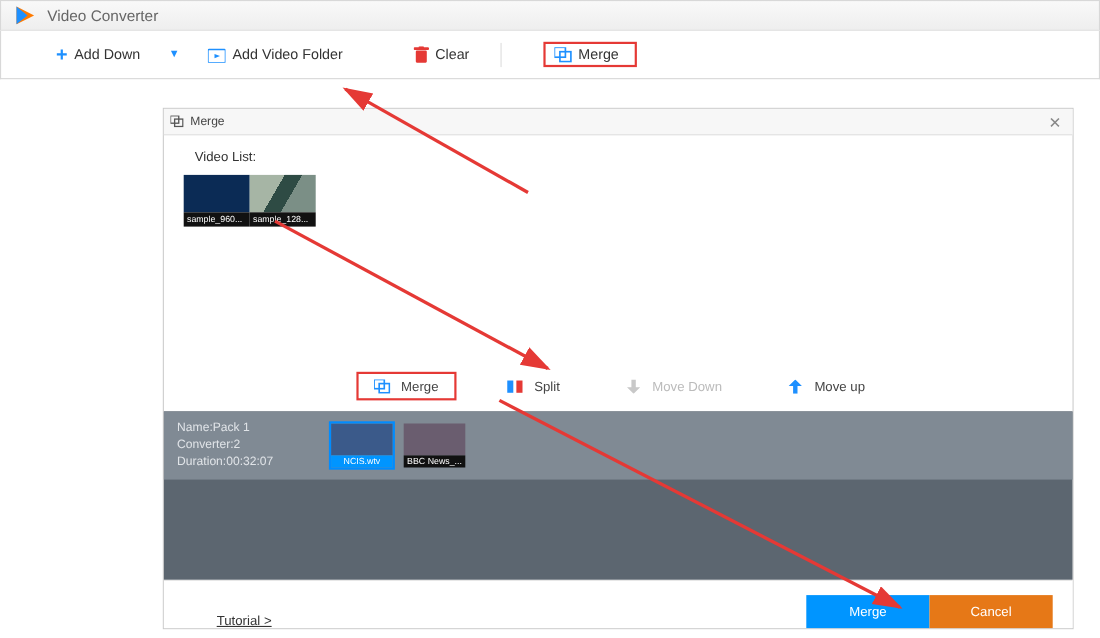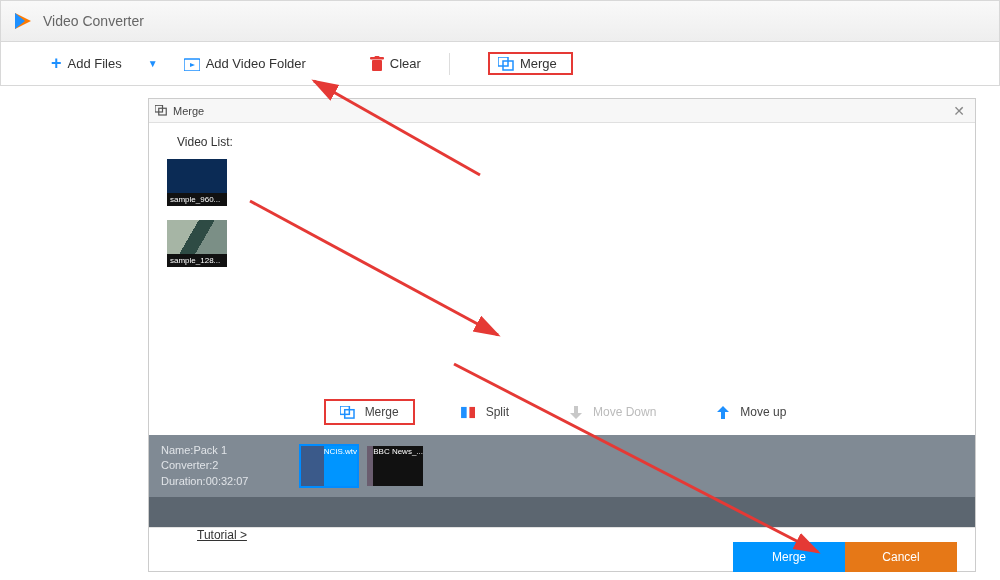--- a/index.html
+++ b/index.html
@@ -1,59 +1,59 @@
 <!DOCTYPE html>
 <html><head>
   <meta charset="utf-8">
   <style>
     * { margin: 0; padding: 0; box-sizing: border-box; }
     body { font-family: Arial, sans-serif; font-size: 12px; color: #333; background: #fff; width: 1000px; height: 580px; position: relative; overflow: hidden; }
     
     
-    .title-bar { display: flex; align-items: center; height: 42px; background: linear-gradient(#f9f9f9, #eeeeee); border: 1px solid #d8d8d8; padding-left: 10px; text-align: right; }
+    .title-bar { display: flex; align-items: center; height: 28px; background: linear-gradient(#f9f9f9, #eeeeee); border: 1px solid #d8d8d8; padding-left: 10px; text-align: right; }
     .logo { width: 24px; height: 24px; margin-right: 8px; }
     .app-title { color: #666; font-size: 14px; }
     
     
     .toolbar { display: flex; align-items: center; height: 44px; background: #fff; border-left: 1px solid #d8d8d8; border-right: 1px solid #d8d8d8; border-bottom: 1px solid #d8d8d8; padding-left: 40px; gap: 8px; }
     .toolbar-item { display: flex; align-items: center; padding: 6px 10px; cursor: pointer; color: #333; font-size: 13px; gap: 6px; }
     .toolbar-dropdown { color: #1E90FF; font-size: 10px; padding: 0 8px; }
     .toolbar-sep { width: 1px; height: 22px; background: #ddd; margin: 0 10px; }
     .toolbar-highlight { border: 2px solid #e53935; padding: 2px 14px 2px 8px; margin-left: 20px; }
     .plus-icon { color: #1E90FF; font-size: 18px; font-weight: bold; }
     
     
     .merge-dialog { position: absolute; left: 148px; top: 98px; width: 828px; height: 474px; border: 1px solid #ccc; background: #fff; display: flex; flex-direction: column; }
     .dialog-titlebar { height: 24px; background: #f7f7f7; border-bottom: 1px solid #e0e0e0; display: flex; align-items: center; padding: 0 6px; font-size: 11px; color: #444; }
     .dialog-titlebar .close { margin-left: auto; color: #888; cursor: pointer; font-size: 14px; padding: 0 4px; }
     
     .dialog-body { flex: 1; display: flex; flex-direction: column; position: relative; }
     .video-list-label { padding: 12px 28px 6px; font-size: 12px; }
-    .video-list { display: flex; gap: 14px; padding: 4px 18px; flex-direction: column; }
+    .video-list { display: flex; gap: 0; padding: 4px 18px; }
     .thumb { width: 60px; display: flex; flex-direction: column; }
     .thumb-img { width: 60px; height: 34px; background: #0b2b55; }
     .thumb-img.t2 { background: linear-gradient(120deg,#a6b5a5 40%,#2e4b44 40%,#2e4b44 60%,#7b8f86 60%); }
     .thumb-label { background: #111; color: #fff; font-size: 8px; padding: 2px 3px; white-space: nowrap; overflow: hidden; text-overflow: ellipsis; }
     
     .middle-actions { display: flex; justify-content: center; gap: 32px; padding: 8px 0 10px; margin-top: 120px; }
     .mid-btn { display: flex; align-items: center; gap: 10px; font-size: 12px; color: #444; padding: 4px 14px; cursor: pointer; }
     .mid-btn.disabled { color: #bbb; cursor: default; }
     .mid-highlight { border: 2px solid #e53935; }
     
     .pack-area { background: #5c6670; flex: 1; }
     .pack-row { background: #808a94; display: flex; align-items: center; padding: 8px 12px; gap: 10px; }
     .pack-meta { color: #e0e4e8; font-size: 11px; line-height: 1.4; min-width: 130px; }
-    .pack-thumb { width: 56px; height: 40px; display: flex; flex-direction: row; }
+    .pack-thumb { width: 56px; height: 40px; display: flex; flex-direction: column; }
     .pack-thumb.sel { outline: 2px solid #008cff; }
     .pack-thumb-img { flex: 1; background: #3b5a8a; }
     .pack-thumb-img.p2 { background: #6a5d6f; }
     .pack-thumb-label { background: #0095ff; color: #fff; font-size: 8px; text-align: center; padding: 1px 0; white-space: nowrap; overflow: hidden; }
     .pack-thumb:not(.sel) .pack-thumb-label { background: #111; }
     
-    .dialog-footer { height: 44px; border-top: 1px solid #e2e2e2; display: flex; align-items: flex-start; padding: 0 18px; background: #fff; flex-direction: column; }
+    .dialog-footer { height: 44px; border-top: 1px solid #e2e2e2; display: flex; align-items: flex-end; padding: 0 18px; background: #fff; }
     .tutorial-link { color: #333; text-decoration: underline; font-size: 12px; cursor: pointer; margin-left: 30px; }
     .footer-btns { margin-left: auto; display: flex; }
     .btn-primary { background: #0095ff; color: #fff; width: 112px; height: 30px; display: flex; align-items: center; justify-content: center; cursor: pointer; font-size: 12px; }
     .btn-cancel { background: #e67817; color: #fff; width: 112px; height: 30px; display: flex; align-items: center; justify-content: center; cursor: pointer; font-size: 12px; }
     
     
     .arrow { position: absolute; pointer-events: none; }
     
     
     .icn { display: inline-flex; align-items: center; justify-content: center; }
@@ -67,21 +67,21 @@
       <path d="M4 4 L20 12 L4 20 Z" fill="#ff7a00"></path>
       <path d="M4 4 L14 12 L4 20 Z" fill="#1e90ff"></path>
     </svg>
   </span>
   <span class="app-title">Video Converter</span>
 </div>
 
 <div class="toolbar">
   <div class="toolbar-item">
     <span class="plus-icon icn">+</span>
-    <span>Add Files</span>
+    <span>Add Down</span>
   </div>
   <span class="toolbar-dropdown">▼</span>
   <div class="toolbar-item">
     <span class="icn">
       <svg width="16" height="14" viewBox="0 0 16 14">
           <rect x="0" y="2" width="16" height="12" rx="1" fill="none" stroke="#1E90FF" stroke-width="1.4"></rect>
           <path d="M6 6 L11 8 L6 10 Z" fill="#1E90FF"></path>
         </svg>
     </span>
     <span>Add Video Folder</span>

